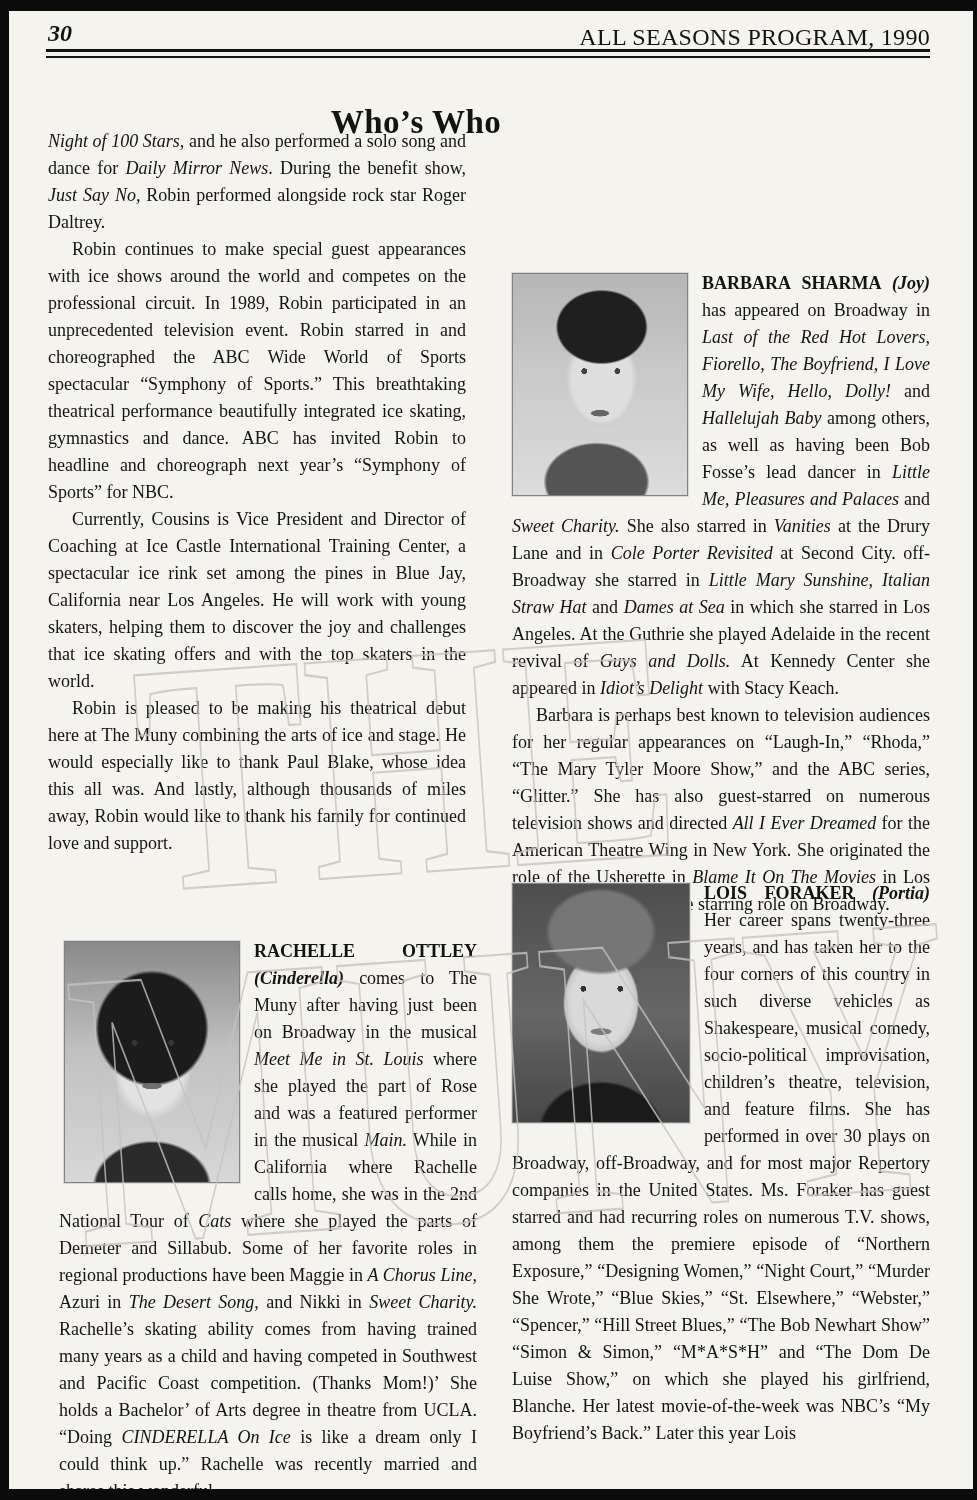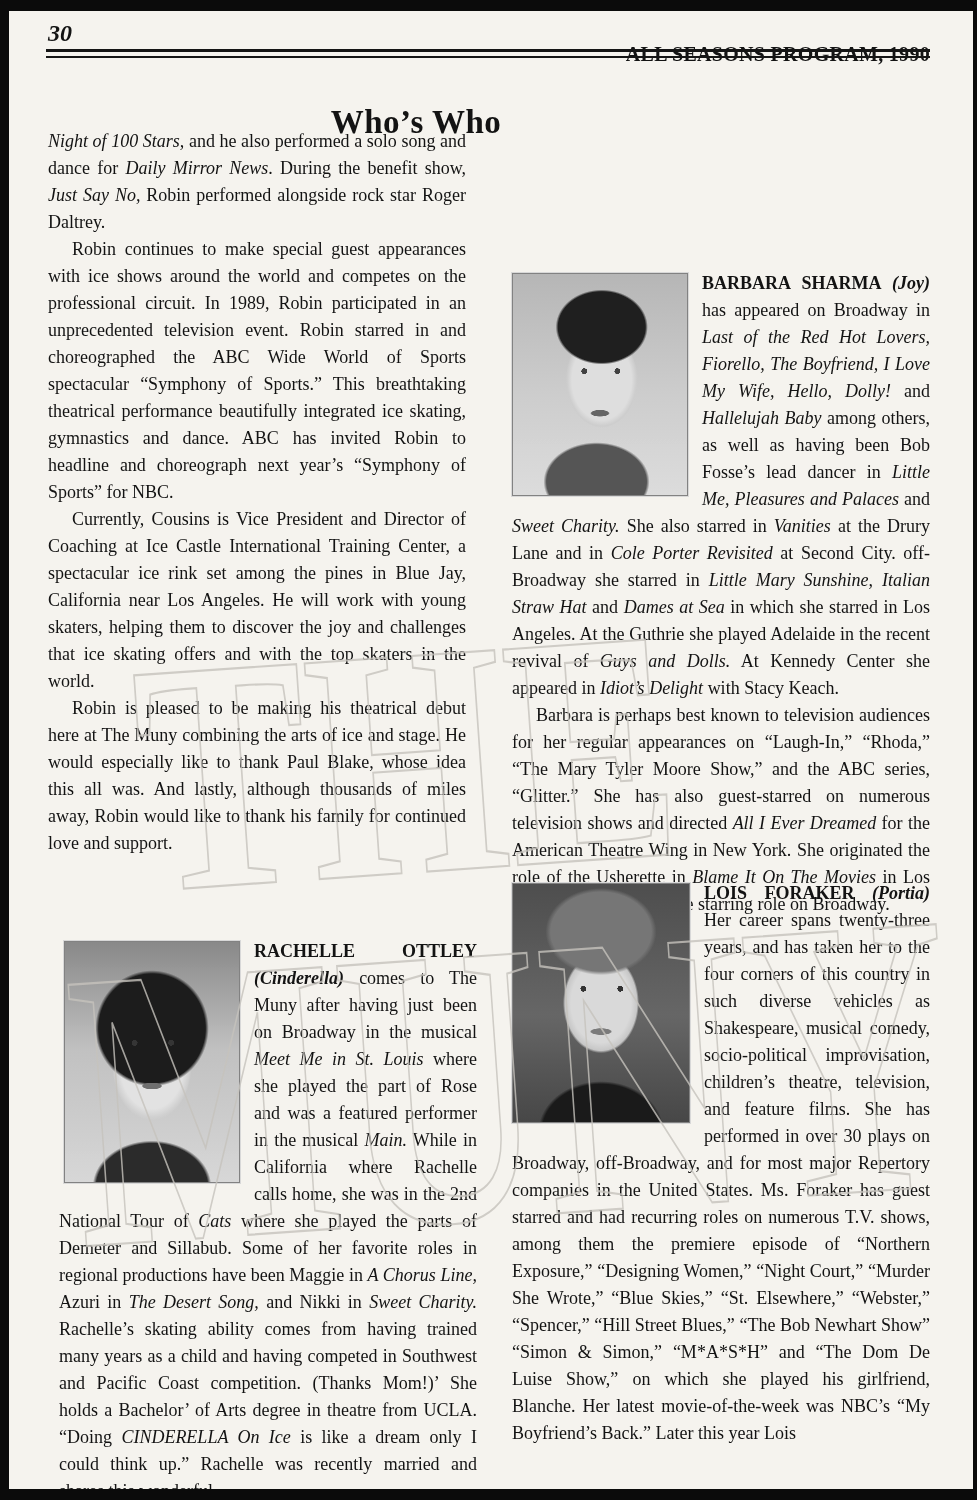--- a/index.html
+++ b/index.html
@@ -5,21 +5,21 @@
   html,body{margin:0;padding:0;background:#777;}
   .page{position:relative;width:977px;height:1500px;background:#f5f3ee;
         font-family:"Liberation Serif", serif;color:#131313;overflow:hidden;}
   .edge{position:absolute;background:#0b0b0b;z-index:30;}
   .edge-top{left:0;top:0;width:977px;height:11px;}
   .edge-left{left:0;top:0;width:9px;height:1500px;}
   .edge-bottom{left:0;top:1489px;width:977px;height:11px;}
   .edge-right{left:973px;top:0;width:4px;height:1500px;}
 
   .page-number{position:absolute;left:48px;top:20px;font-size:24px;font-weight:bold;font-style:italic;}
-  .program-title{position:absolute;right:47px;top:24px;font-size:20px;font-weight:bold;letter-spacing:0.3px;white-space:nowrap;margin-top:19px;}
+  .program-title{position:absolute;right:47px;top:24px;font-size:24px;font-weight:normal;letter-spacing:0.3px;white-space:nowrap;}
   .rule-thick{position:absolute;left:46px;top:49px;width:884px;height:3px;background:#151515;}
   .rule-thin{position:absolute;left:46px;top:56px;width:884px;height:2px;background:#151515;}
   .section-title{position:absolute;left:0;top:82px;width:832px;text-align:center;
                  font-size:33px;font-weight:bold;letter-spacing:0.5px;}
 
   .col-text{font-size:18px;line-height:27px;text-align:justify;z-index:5;}
   .col-text p.para{margin:0;padding:0;}
   .col-text p.indent{text-indent:24px;}
 
   .left-top{position:absolute;left:48px;top:128px;width:418px;}

